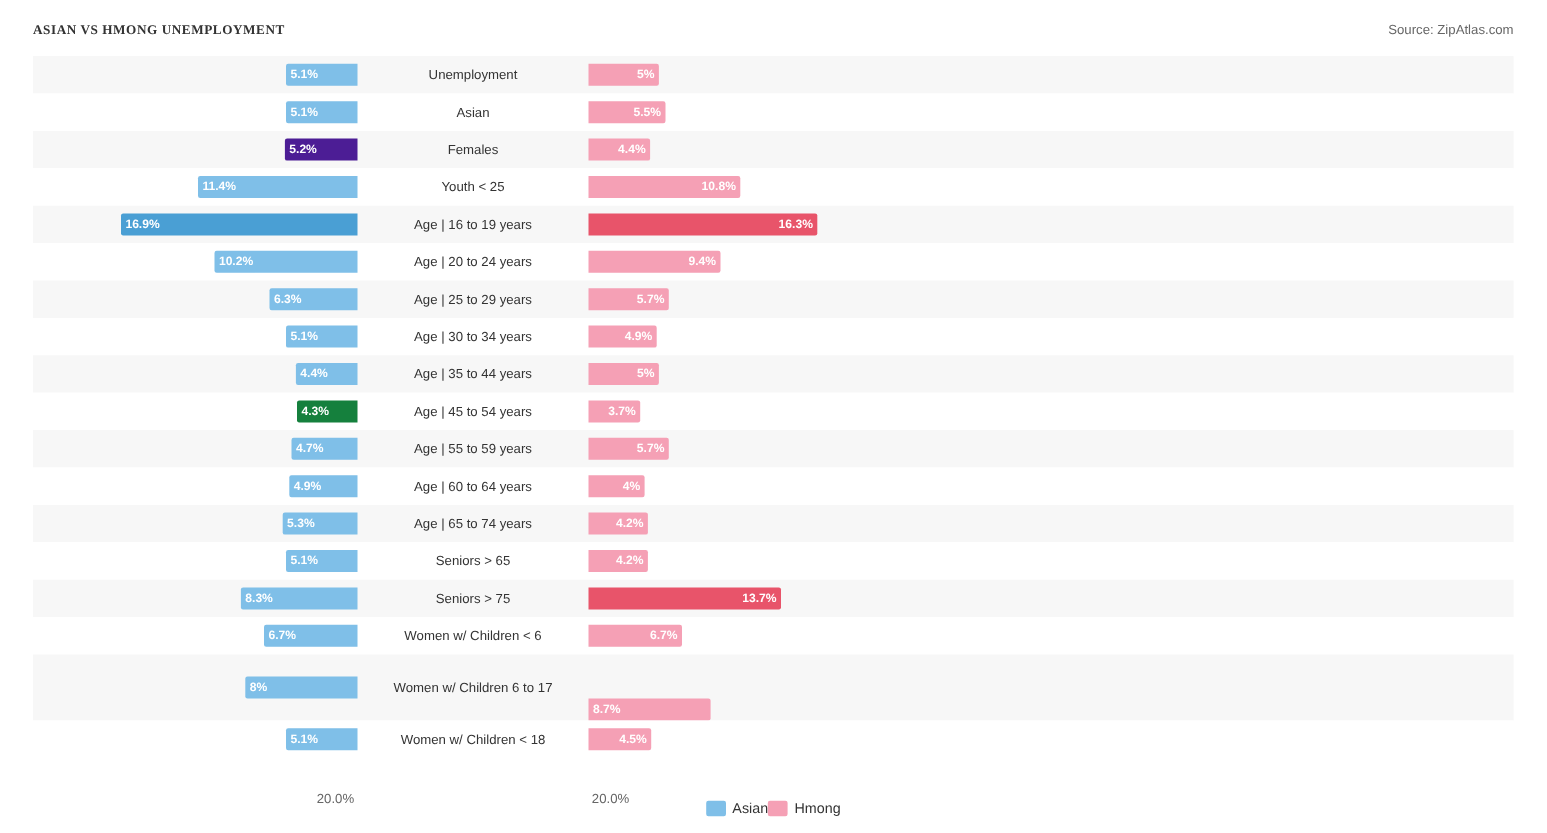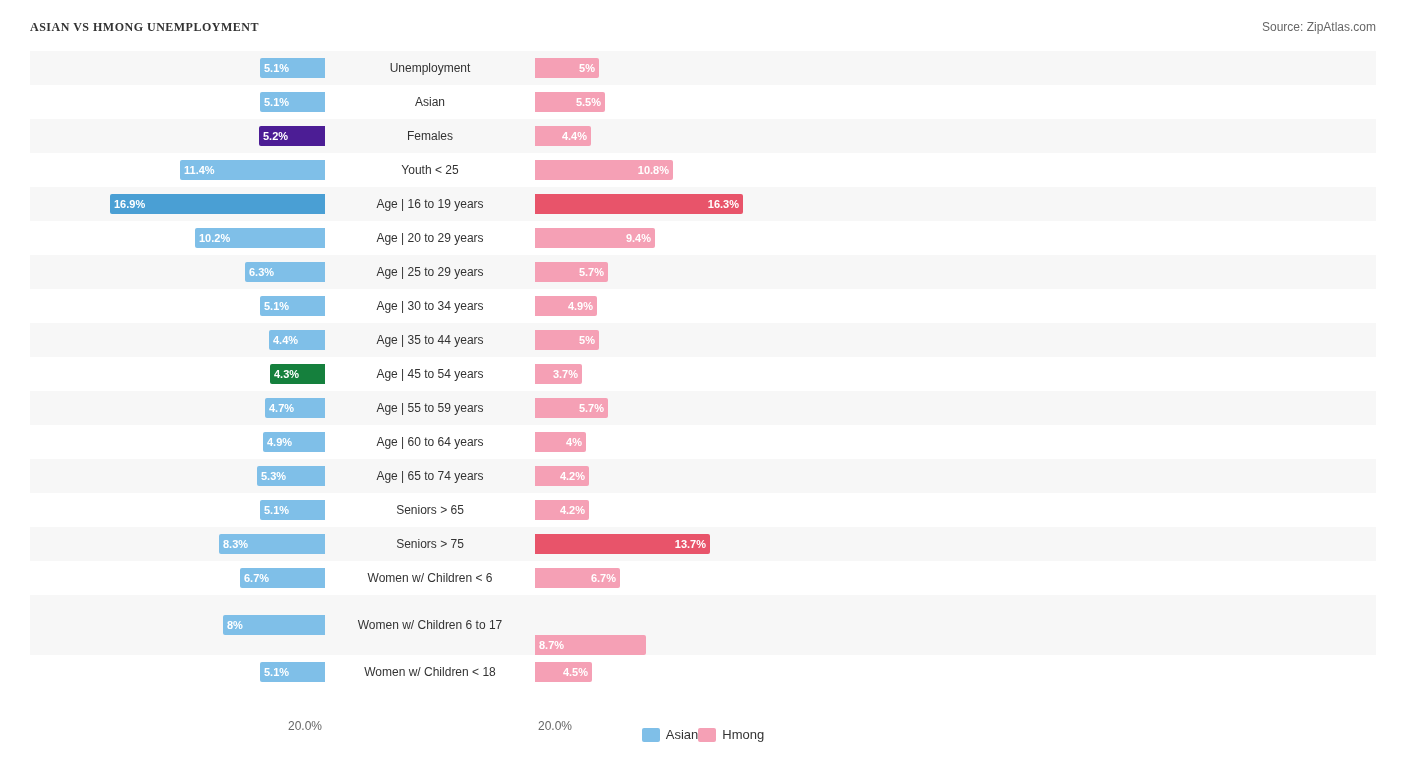--- a/index.html
+++ b/index.html
@@ -269,21 +269,21 @@
   </div>
       <div class="data-row">
     <div class="left-val-area">
       <div class="lbar-wrap">
 
         <div class="lbar" style="width:130px; background:#7fbfe8;">
           <span class="lval-inside">10.2%</span>
         </div>
       </div>
     </div>
-    <div class="mid-label-area">Age | 20 to 29 years</div>
+    <div class="mid-label-area">Age | 20 to 24 years</div>
     <div class="right-val-area">
       <div class="rbar-wrap">
         <div class="rbar" style="width:120px; background:#f5a0b5; justify-content: flex-end;">
           <span class="rval-inside">9.4%</span>
         </div>
 
       </div>
     </div>
   </div>
       <div class="data-row">

